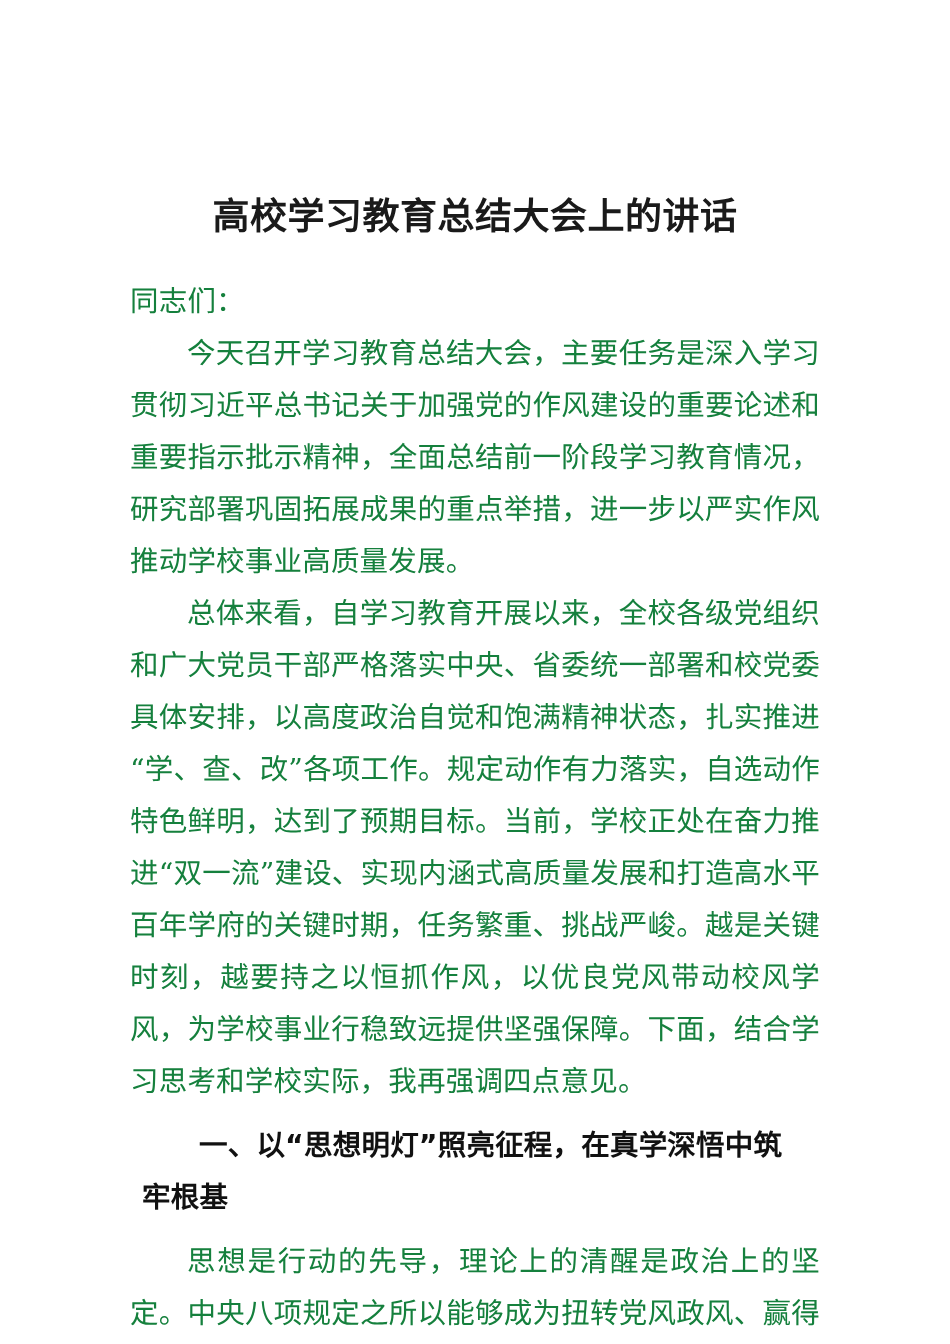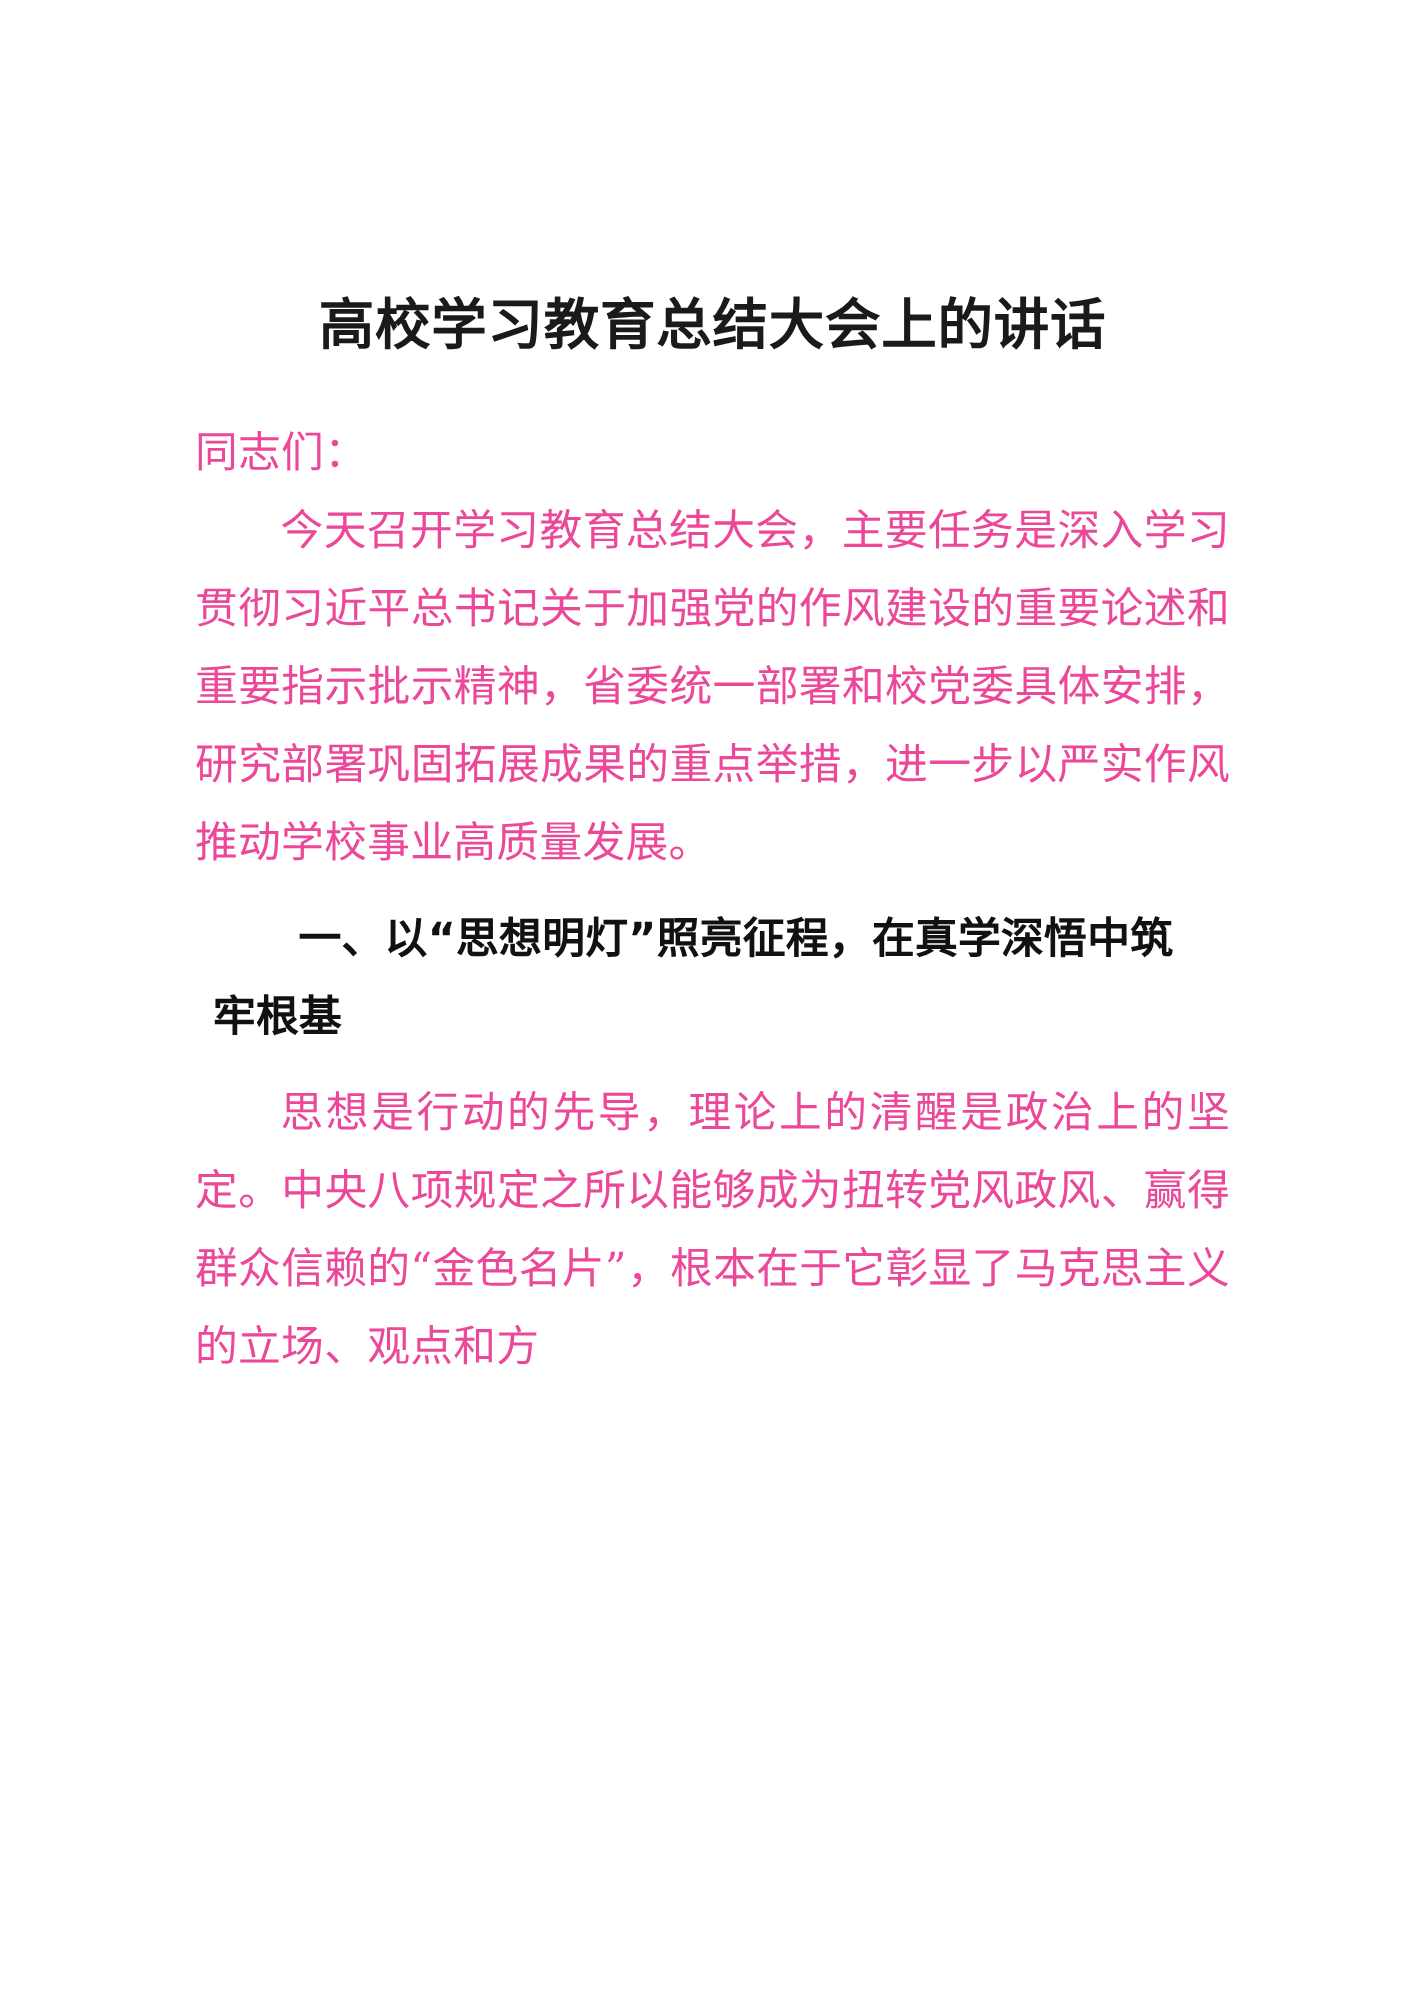--- a/index.html
+++ b/index.html
@@ -38,21 +38,21 @@
     position: absolute;
     top: 276px;
     left: 130px;
     width: 690px;
   }
 
   .para {
     font-family: "DejaVu Serif", "Liberation Serif", serif;
     font-size: 28.5px;
     line-height: 52px;
-    color: #ec4899;
+    color: #15803d;
     text-align: justify;
     text-justify: inter-character;
     text-align-last: left;
     margin: 0;
     letter-spacing: 0.2px;
     -webkit-font-smoothing: antialiased;
   }
 
   .para.indent {
     text-indent: 2em;
@@ -80,22 +80,23 @@
 <body>
 
 <div class="page">
 
   <h1 class="doc-title">高校学习教育总结大会上的讲话</h1>
 
   <div class="body-col">
 
     <p class="para salutation">同志们：</p>
 
-    <p class="para indent">今天召开学习教育总结大会，主要任务是深入学习贯彻习近平总书记关于加强党的作风建设的重要论述和重要指示批示精神，省委统一部署和校党委具体安排，研究部署巩固拓展成果的重点举措，进一步以严实作风推动学校事业高质量发展。</p>
+    <p class="para indent">今天召开学习教育总结大会，主要任务是深入学习贯彻习近平总书记关于加强党的作风建设的重要论述和重要指示批示精神，全面总结前一阶段学习教育情况，研究部署巩固拓展成果的重点举措，进一步以严实作风推动学校事业高质量发展。</p>
 
+    <p class="para indent">总体来看，自学习教育开展以来，全校各级党组织和广大党员干部严格落实中央、省委统一部署和校党委具体安排，以高度政治自觉和饱满精神状态，扎实推进“学、查、改”各项工作。规定动作有力落实，自选动作特色鲜明，达到了预期目标。当前，学校正处在奋力推进“双一流”建设、实现内涵式高质量发展和打造高水平百年学府的关键时期，任务繁重、挑战严峻。越是关键时刻，越要持之以恒抓作风，以优良党风带动校风学风，为学校事业行稳致远提供坚强保障。下面，结合学习思考和学校实际，我再强调四点意见。</p>
 
     <p class="section-heading">一、以“思想明灯”照亮征程，在真学深悟中筑牢根基</p>
 
     <p class="para indent">思想是行动的先导，理论上的清醒是政治上的坚定。中央八项规定之所以能够成为扭转党风政风、赢得群众信赖的“金色名片”，根本在于它彰显了马克思主义的立场、观点和方</p>
 
   </div>
 
 </div>
 
 </body></html>

